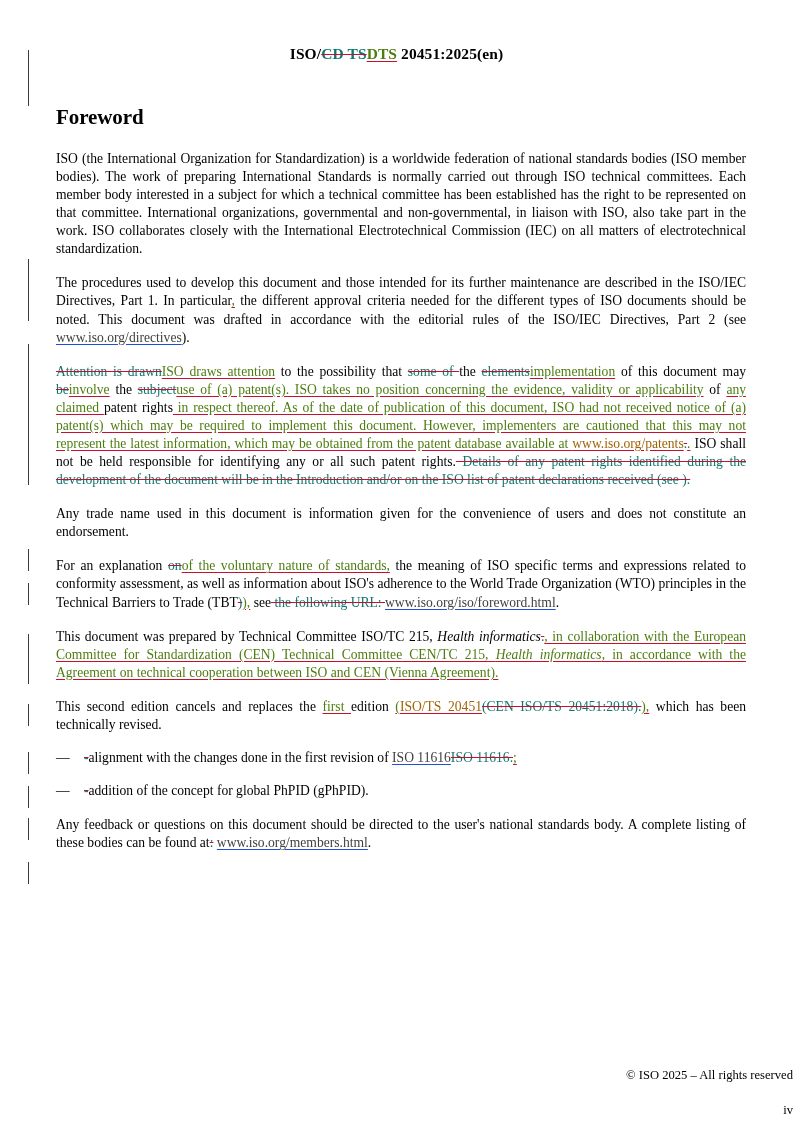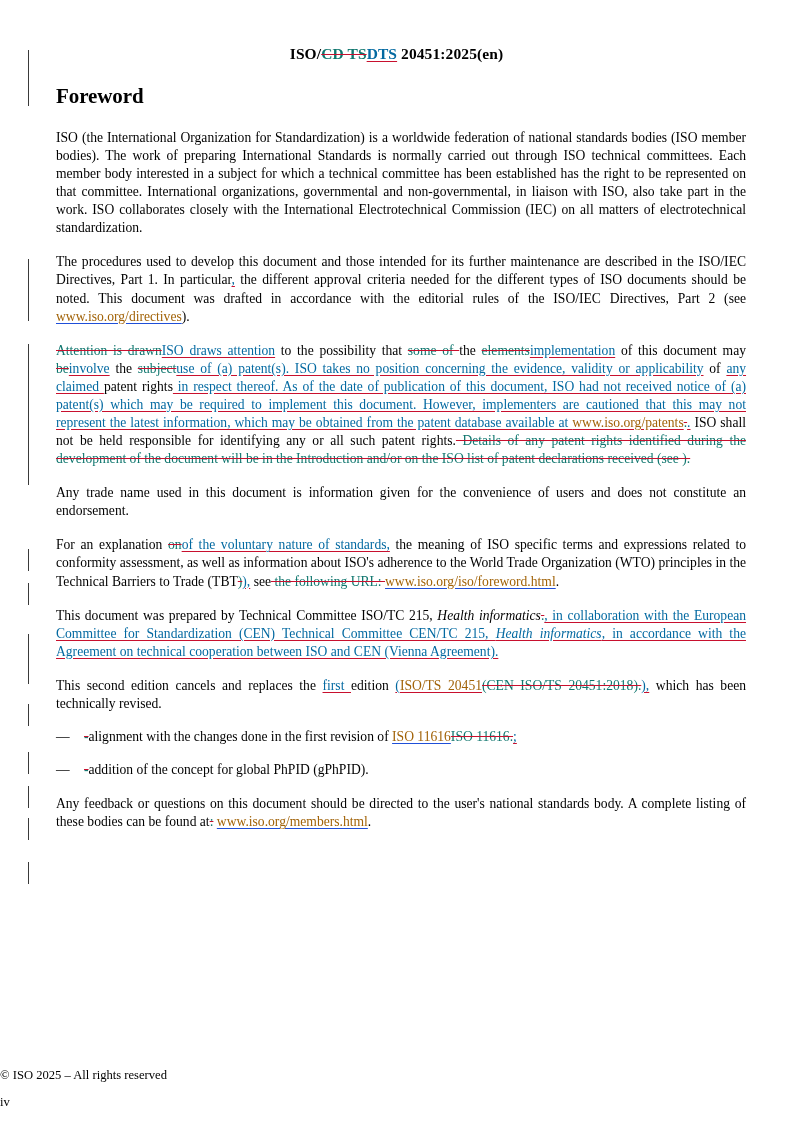--- a/index.html
+++ b/index.html
@@ -28,21 +28,21 @@
     width: 793px;
     text-align: center;
     font-size: 15.5px;
     font-weight: bold;
     letter-spacing: 0.1px;
   }
 
   
   .content {
     position: absolute;
-    top: 83px;
+    top: 104px;
     left: 56px;
     width: 690px;
     font-size: 13.6px;
     line-height: 1.33;
   }
 
   h1.foreword {
     font-size: 21px;
     font-weight: bold;
     margin: 0 0 18px 0;
@@ -64,32 +64,32 @@
   ul.changes li {
     margin: 0 0 15px 0;
     padding-left: 28px;
     text-indent: -28px;
     text-align: left;
   }
   ul.changes li .dash { display: inline-block; width: 28px; text-indent: 0; }
 
   
   .ins {
-    color: #0369a1;
+    color: #4d7c0f;
     text-decoration: underline;
     text-decoration-color: #c8102e;
     text-underline-offset: 1.5px;
   }
   .del {
     color: #0f766e;
     text-decoration: line-through;
     text-decoration-color: #c8102e;
   }
   .link {
-    color: #a16207;
+    color: #404040;
     text-decoration: underline;
     text-decoration-color: #1f4fd8;
     text-underline-offset: 1.5px;
   }
   .link-ins {
     color: #a16207;
     text-decoration: underline;
     text-decoration-color: #c8102e;
     text-underline-offset: 1.5px;
   }
@@ -103,25 +103,25 @@
     width: 0;
     border-left: 1.6px solid #3a3a3a;
   }
 
   
   .footer {
     position: absolute;
     left: 0;
     top: 1068px;
     width: 793px;
-    text-align: left;
+    text-align: right;
     font-size: 12.6px;
   }
   .footer .pageno {
-    margin-top: 12px;
+    margin-top: 20px;
     font-size: 12.6px;
   }
 </style>
 </head>
 <body>
 
 <div class="page">
 
   <div class="doc-header">
     <span>ISO/</span><span class="del">CD TS</span><span class="ins">DTS</span><span> 20451:2025(en)</span>

